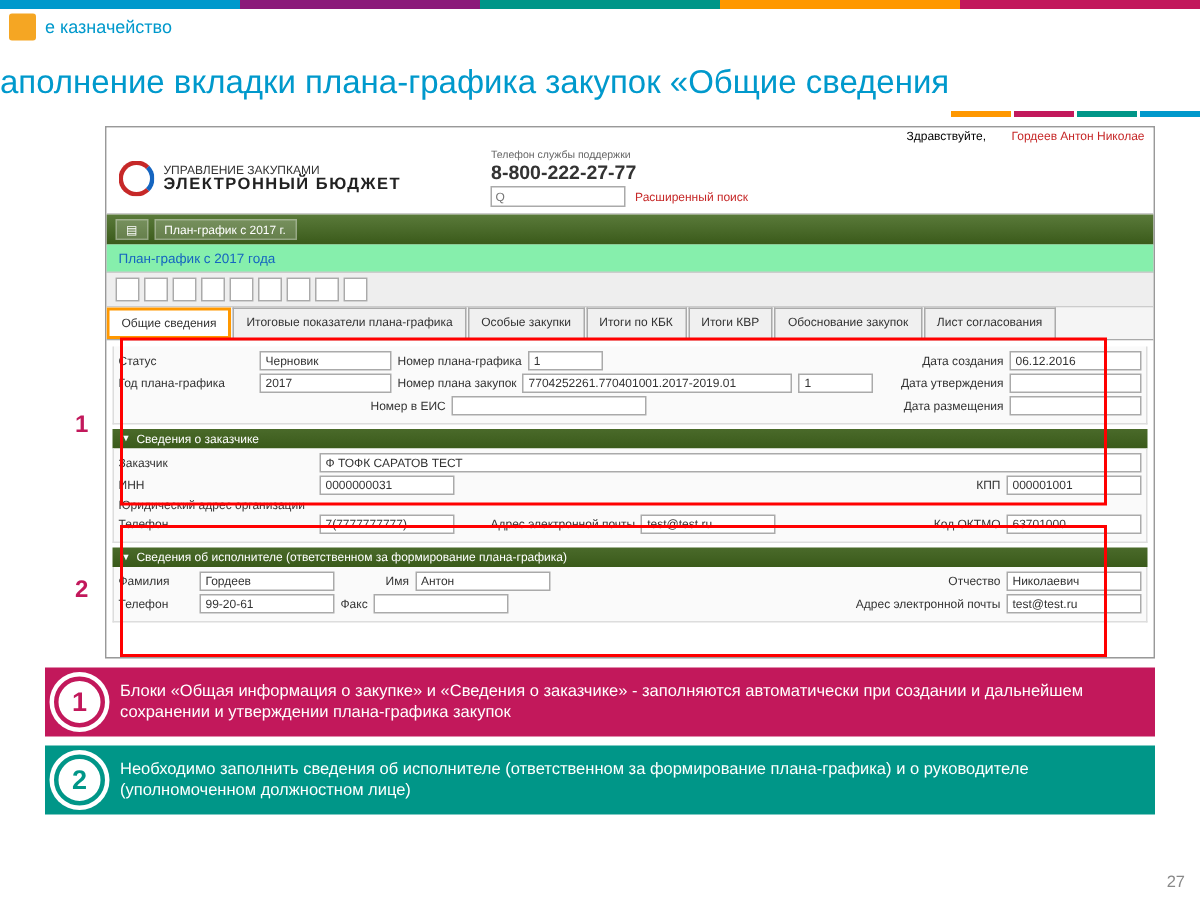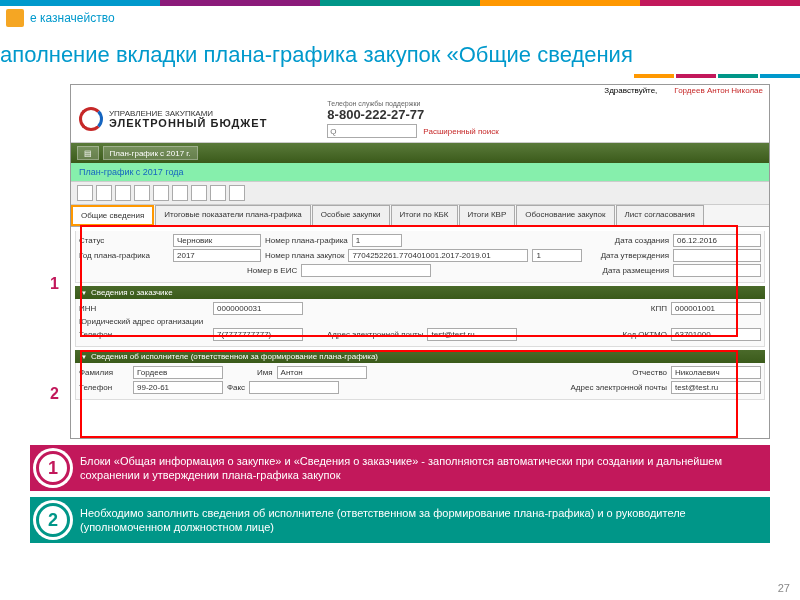--- a/index.html
+++ b/index.html
@@ -152,20 +152,24 @@
           <span class="val w130"></span>
         <span style="flex:1"></span>
         <span class="lbl">Дата размещения</span>
           <span class="val w70"></span>
       </div>
     </div>
 
     <div class="sect-head">Сведения о заказчике</div>
     <div class="sect-body">
       <div class="row">
+          <span class="lbl w130">Заказчик</span>
+          <span class="val" style="flex:1">Ф ТОФК САРАТОВ ТЕСТ</span>
+        </div>
+      <div class="row">
           <span class="lbl w130">ИНН</span>
           <span class="val w90">0000000031</span>
           <span style="flex:1"></span>
           <span class="lbl">КПП</span>
           <span class="val w90">000001001</span>
         </div>
       <div class="row">
           <span class="lbl w130">Юридический адрес организации</span>
         </div>
       <div class="row">

